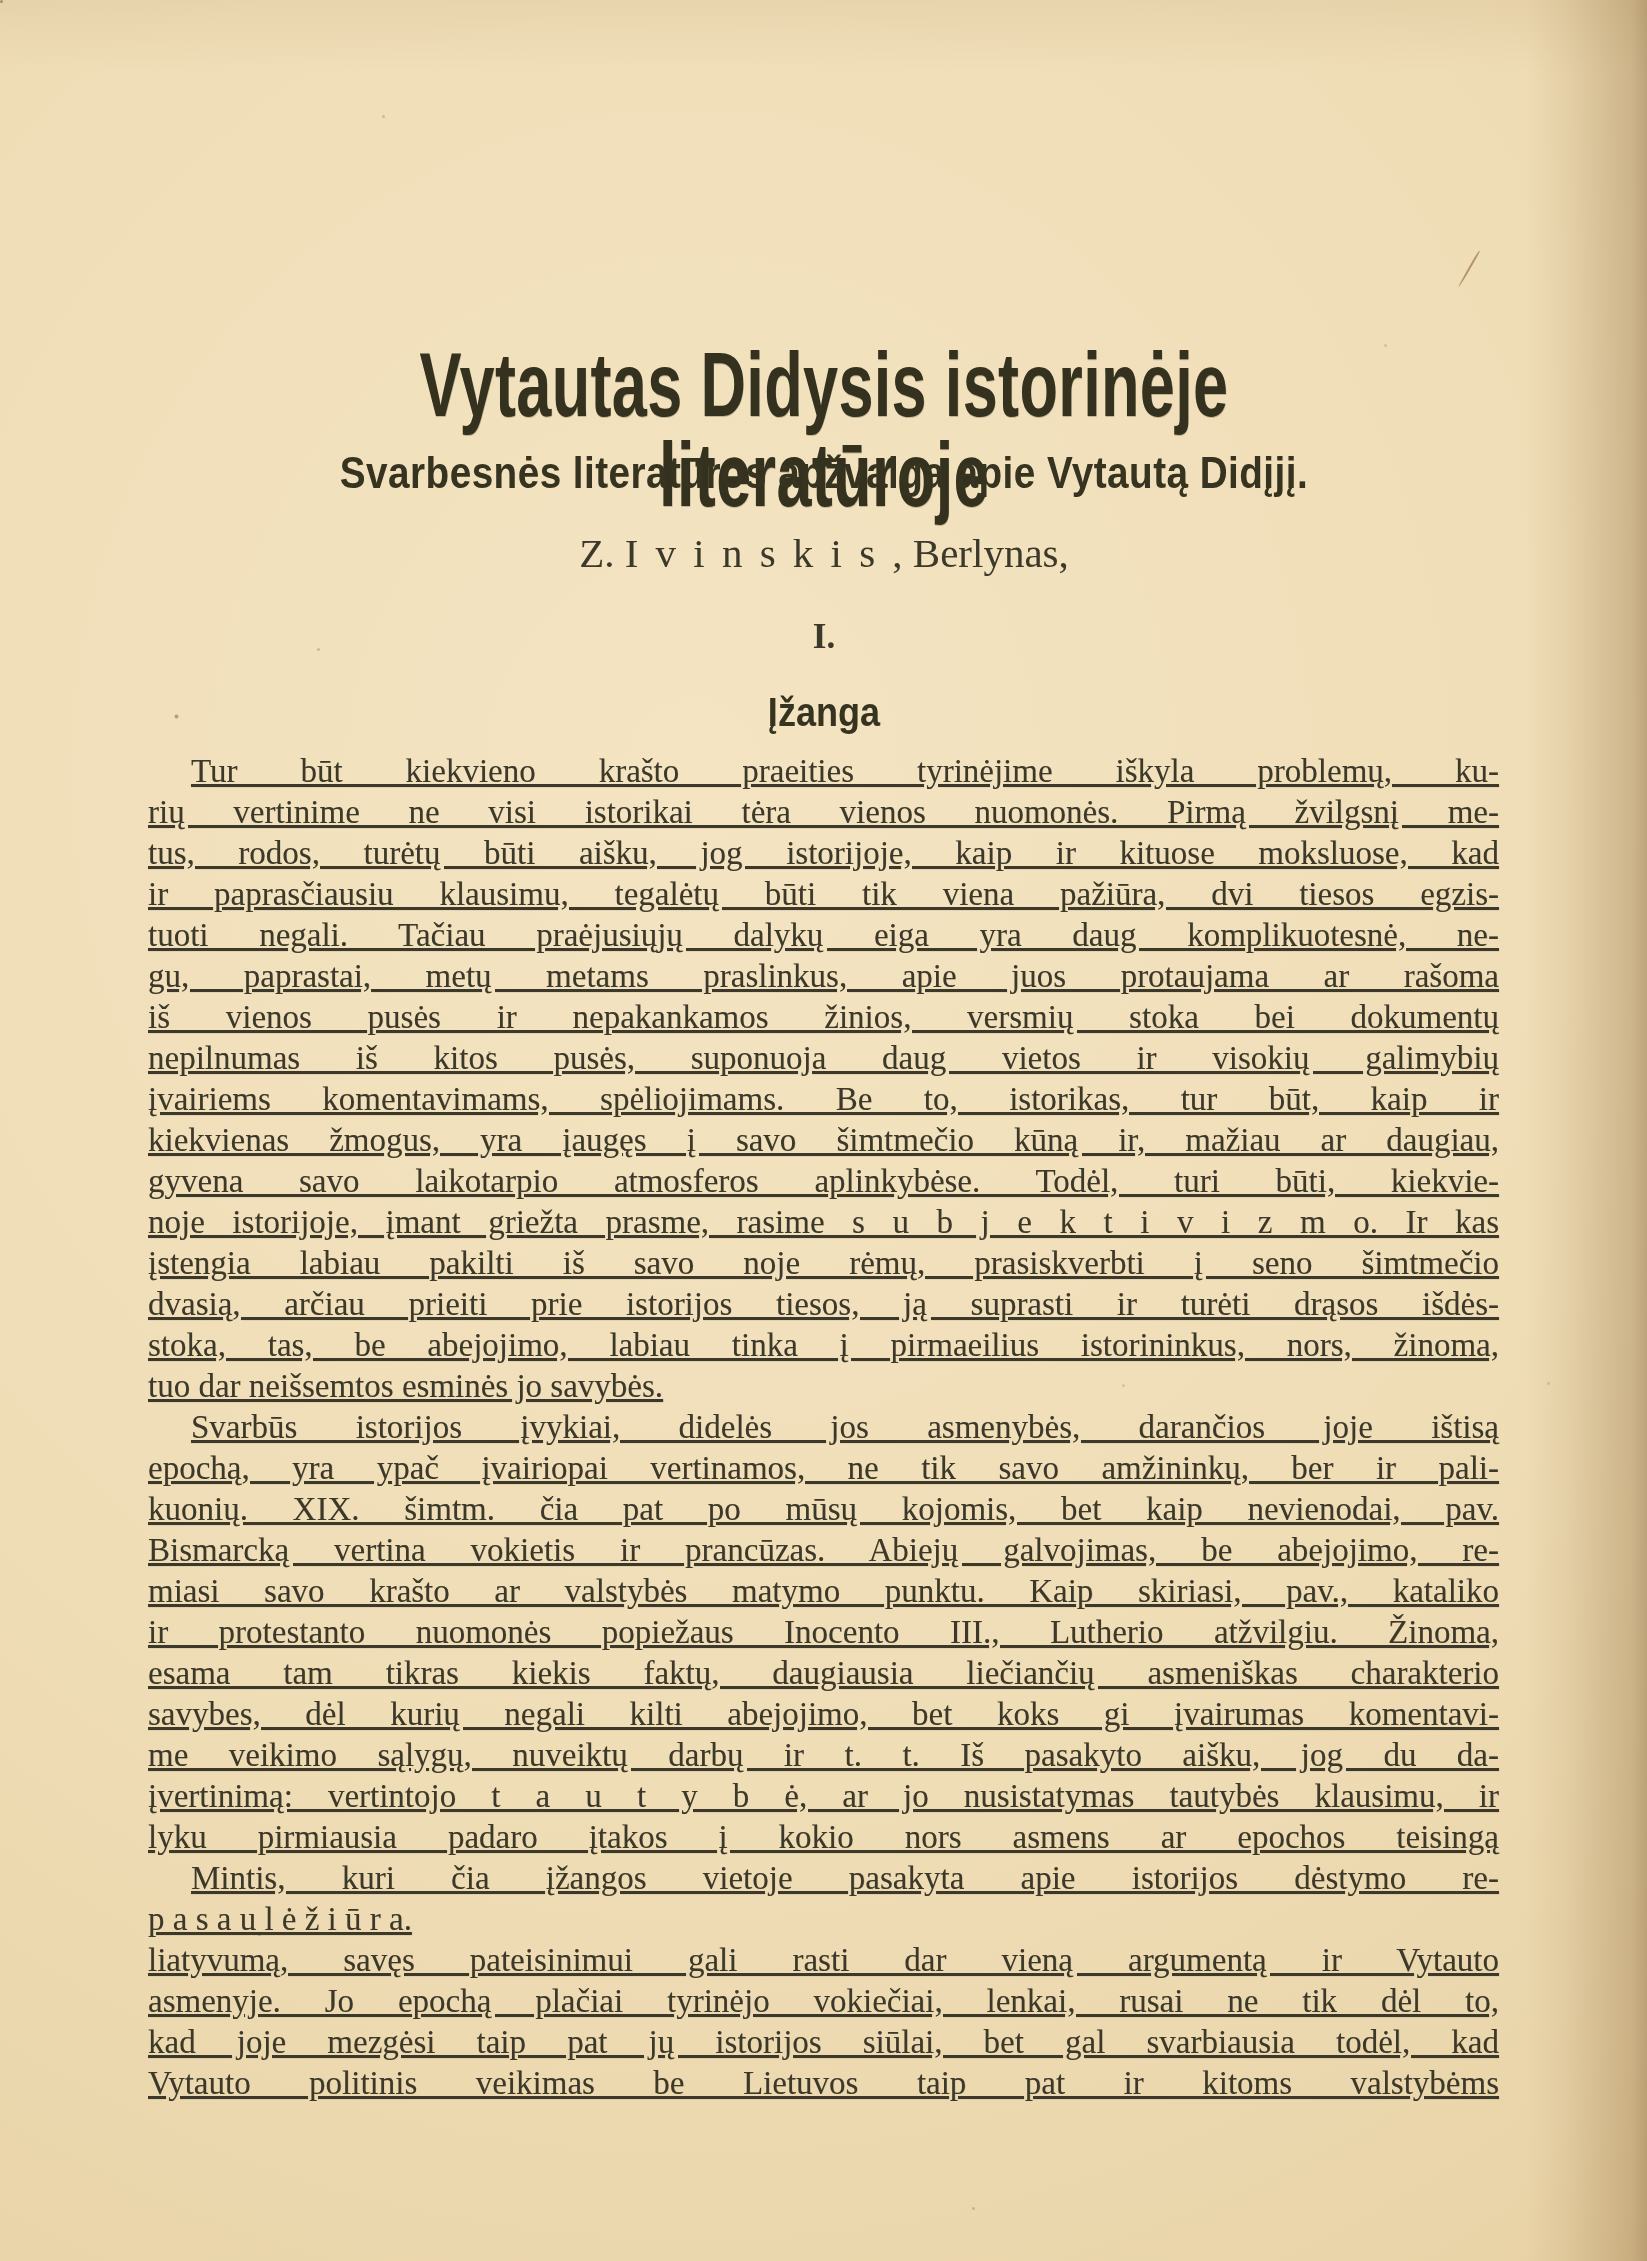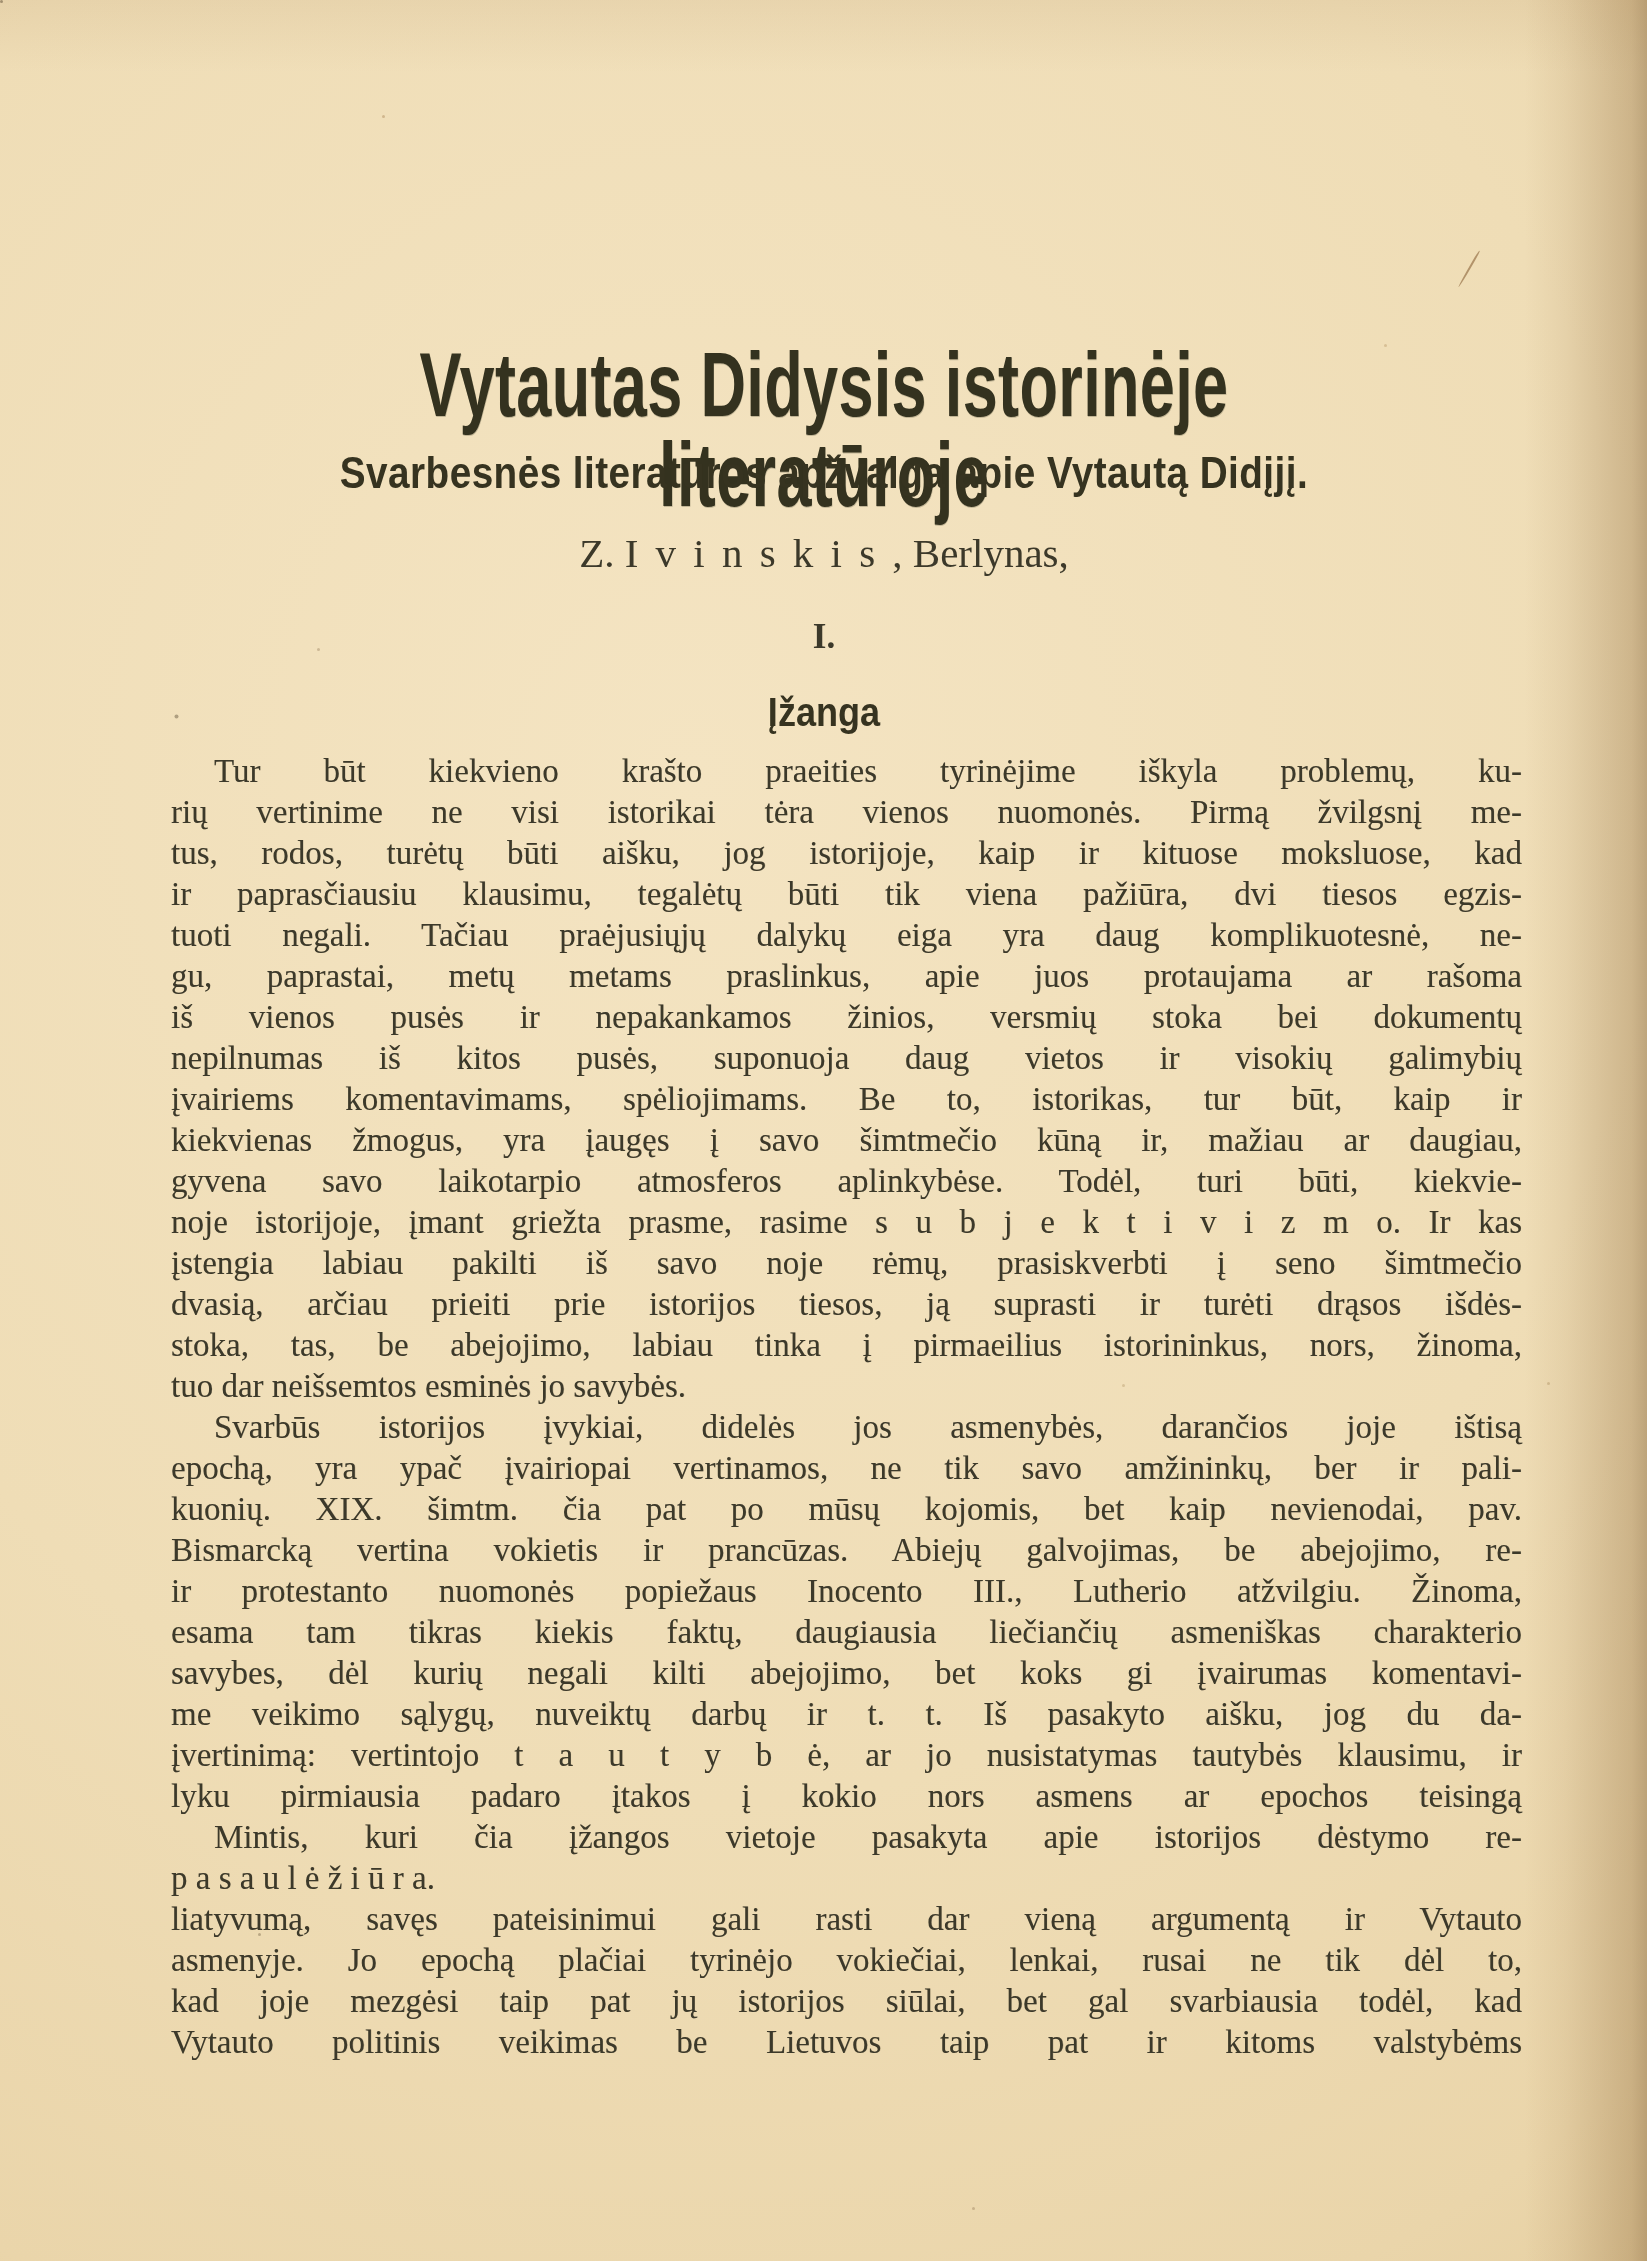--- a/index.html
+++ b/index.html
@@ -94,22 +94,23 @@
     font-weight: bold;
     font-size: 41px;
     line-height: 1;
     color: #363320;
     transform: scaleX(0.88);
   }
 
   .body-text {
     position: absolute;
     top: 751px;
-    left: 171px;
+    left: 148px;
     width: 1351px;
+    text-decoration: underline;
   }
   .line {
     font-size: 33px;
     line-height: 41px;
     height: 41px;
     white-space: normal;
     text-align: justify;
     text-align-last: justify;
     color: #3c392a;
     text-shadow: 0.3px 0.3px 0 rgba(60,55,40,0.28);
@@ -151,20 +152,21 @@
       <div class="line">gyvena savo laikotarpio atmosferos aplinkybėse.  Todėl, turi būti, kiekvie-</div>
       <div class="line">noje istorijoje, įmant griežta prasme, rasime s u b j e k t i v i z m o.  Ir kas</div>
       <div class="line">įstengia labiau pakilti iš savo noje rėmų, prasiskverbti į seno šimtmečio</div>
       <div class="line">dvasią, arčiau prieiti prie istorijos tiesos, ją suprasti ir turėti drąsos išdės-</div>
       <div class="line">stoka, tas, be abejojimo, labiau tinka į pirmaeilius istorininkus, nors, žinoma,</div>
       <div class="line endline">tuo dar neišsemtos esminės jo savybės.</div>
       <div class="line indent">Svarbūs istorijos įvykiai, didelės jos asmenybės, darančios joje ištisą</div>
       <div class="line">epochą, yra ypač įvairiopai vertinamos, ne tik savo amžininkų, ber ir pali-</div>
       <div class="line">kuonių.  XIX. šimtm. čia pat po mūsų kojomis, bet kaip nevienodai, pav.</div>
       <div class="line">Bismarcką vertina vokietis ir prancūzas.  Abiejų galvojimas, be abejojimo, re-</div>
+      <div class="line">miasi savo krašto ar valstybės matymo punktu. Kaip skiriasi, pav.,  kataliko</div>
       <div class="line">ir protestanto nuomonės popiežaus Inocento III., Lutherio atžvilgiu. Žinoma,</div>
       <div class="line">esama tam tikras kiekis faktų, daugiausia liečiančių asmeniškas charakterio</div>
       <div class="line">savybes, dėl kurių negali kilti abejojimo, bet koks gi įvairumas komentavi-</div>
       <div class="line">me veikimo sąlygų, nuveiktų darbų ir t. t.  Iš pasakyto aišku, jog du da-</div>
       <div class="line">įvertinimą: vertintojo t a u t y b ė, ar jo nusistatymas tautybės klausimu, ir</div>
       <div class="line">lyku pirmiausia padaro įtakos į kokio nors asmens ar epochos teisingą</div>
       <div class="line indent">Mintis, kuri čia įžangos vietoje pasakyta apie istorijos dėstymo re-</div>
       <div class="line endline">p a s a u l ė ž i ū r a.</div>
       <div class="line">liatyvumą, savęs pateisinimui gali rasti dar vieną argumentą ir Vytauto</div>
       <div class="line">asmenyje.  Jo epochą plačiai tyrinėjo vokiečiai, lenkai, rusai ne tik dėl to,</div>

